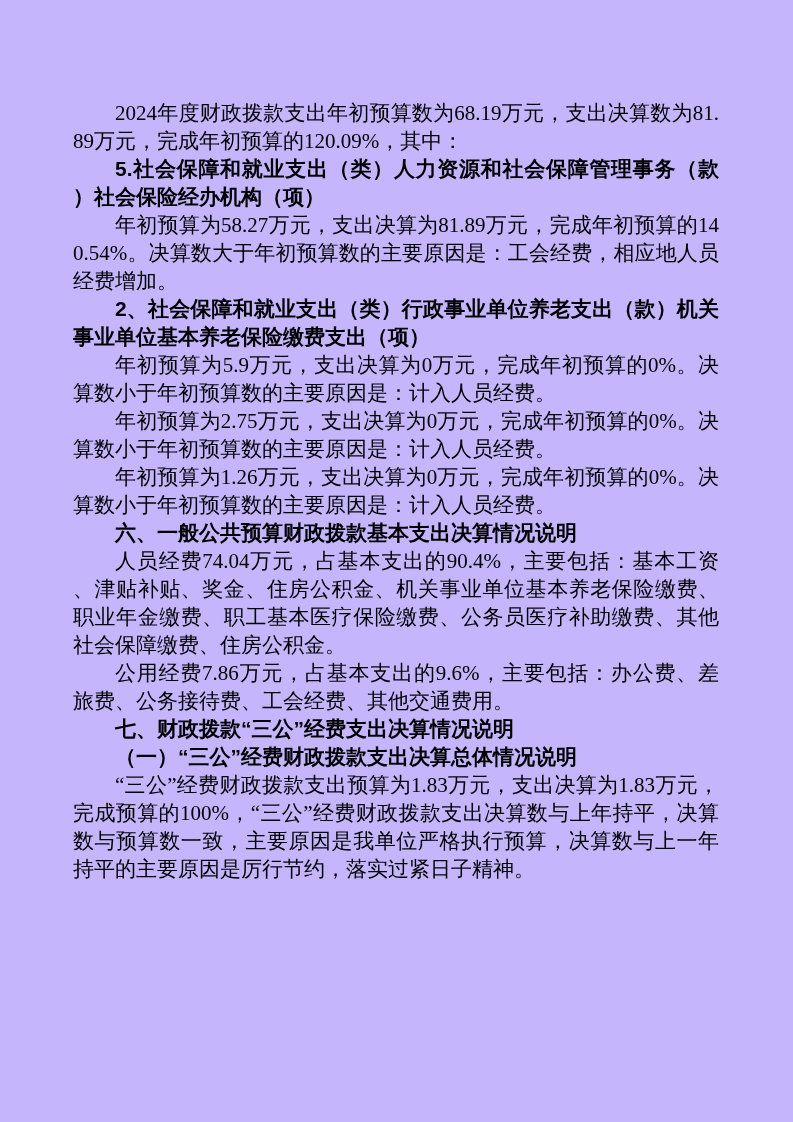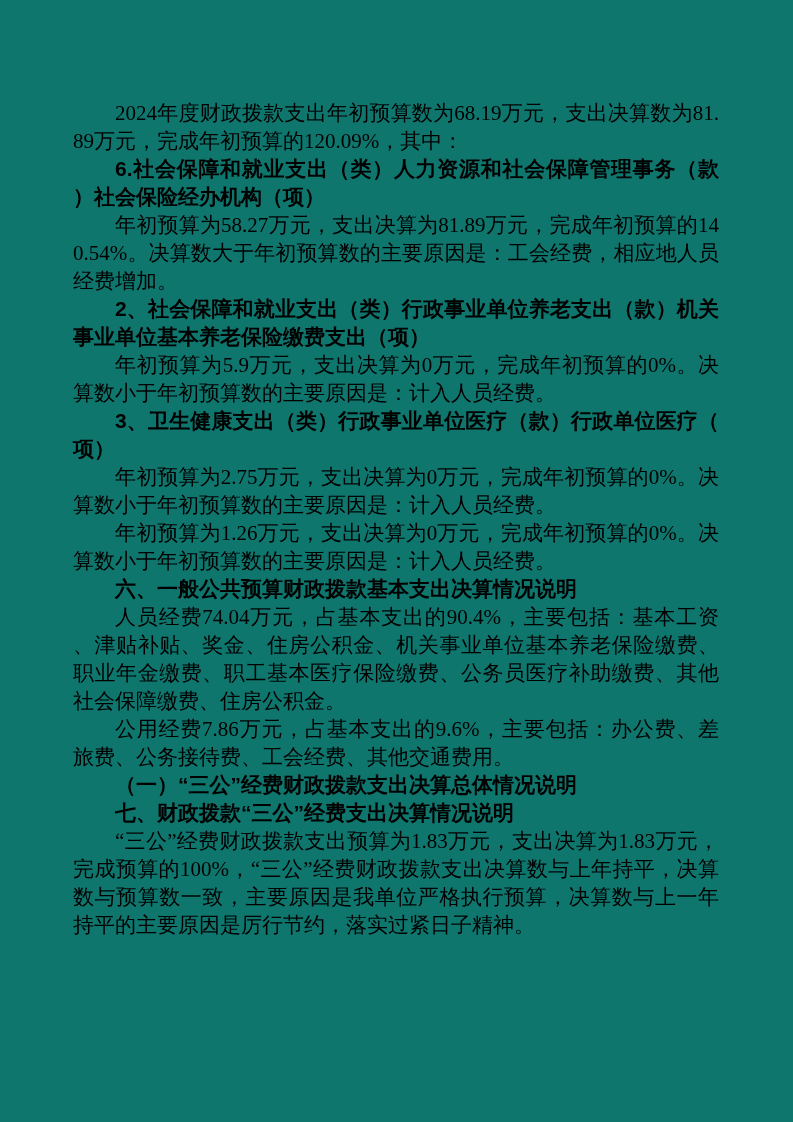--- a/index.html
+++ b/index.html
@@ -5,21 +5,21 @@
   html, body {
     margin: 0;
     padding: 0;
     background: #e8e8e8;
   }
   .page {
     position: relative;
     width: 793px;
     height: 1122px;
     margin: 0 auto;
-    background: #0f766e;
+    background: #c4b5fd;
     overflow: hidden;
     box-sizing: border-box;
     padding: 99px 74px 0 73px;
   }
   .doc-body {
     width: 646px;
   }
   p.para {
     margin: 0;
     padding: 0;
@@ -39,27 +39,26 @@
     font-family: "Liberation Sans", "DejaVu Sans", sans-serif;
     font-weight: 700;
   }
 </style>
 </head>
 <body>
 
 <div class="page">
   <div class="doc-body" id="doc-body">
       <p class="para body">2024年度财政拨款支出年初预算数为68.19万元，支出决算数为81.89万元，完成年初预算的120.09%，其中：</p>
-      <p class="para heading">6.社会保障和就业支出（类）人力资源和社会保障管理事务（款）社会保险经办机构（项）</p>
+      <p class="para heading">5.社会保障和就业支出（类）人力资源和社会保障管理事务（款）社会保险经办机构（项）</p>
       <p class="para body">年初预算为58.27万元，支出决算为81.89万元，完成年初预算的140.54%。决算数大于年初预算数的主要原因是：工会经费，相应地人员经费增加。</p>
       <p class="para heading">2、社会保障和就业支出（类）行政事业单位养老支出（款）机关事业单位基本养老保险缴费支出（项）</p>
       <p class="para body">年初预算为5.9万元，支出决算为0万元，完成年初预算的0%。决算数小于年初预算数的主要原因是：计入人员经费。</p>
-      <p class="para heading">3、卫生健康支出（类）行政事业单位医疗（款）行政单位医疗（项）</p>
       <p class="para body">年初预算为2.75万元，支出决算为0万元，完成年初预算的0%。决算数小于年初预算数的主要原因是：计入人员经费。</p>
       <p class="para body">年初预算为1.26万元，支出决算为0万元，完成年初预算的0%。决算数小于年初预算数的主要原因是：计入人员经费。</p>
       <p class="para heading">六、一般公共预算财政拨款基本支出决算情况说明</p>
       <p class="para body">人员经费74.04万元，占基本支出的90.4%，主要包括：基本工资、津贴补贴、奖金、住房公积金、机关事业单位基本养老保险缴费、职业年金缴费、职工基本医疗保险缴费、公务员医疗补助缴费、其他社会保障缴费、住房公积金。</p>
       <p class="para body">公用经费7.86万元，占基本支出的9.6%，主要包括：办公费、差旅费、公务接待费、工会经费、其他交通费用。</p>
+      <p class="para heading">七、财政拨款“三公”经费支出决算情况说明</p>
       <p class="para heading">（一）“三公”经费财政拨款支出决算总体情况说明</p>
-      <p class="para heading">七、财政拨款“三公”经费支出决算情况说明</p>
       <p class="para body">“三公”经费财政拨款支出预算为1.83万元，支出决算为1.83万元，完成预算的100%，“三公”经费财政拨款支出决算数与上年持平，决算数与预算数一致，主要原因是我单位严格执行预算，决算数与上一年持平的主要原因是厉行节约，落实过紧日子精神。</p>
     </div>
 </div>
 
 </body></html>

